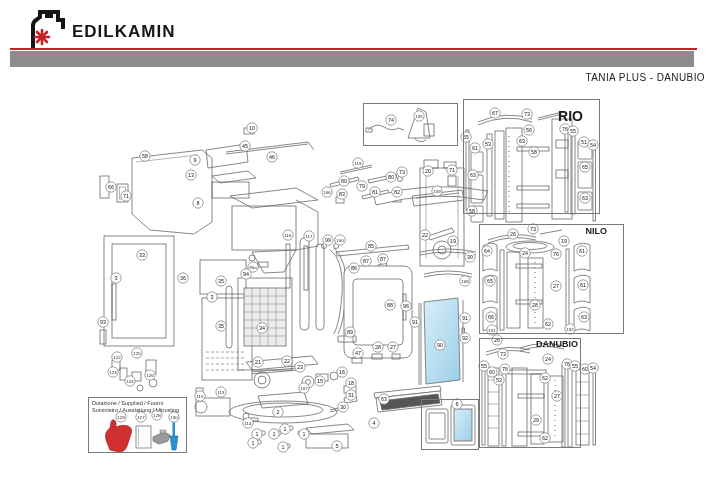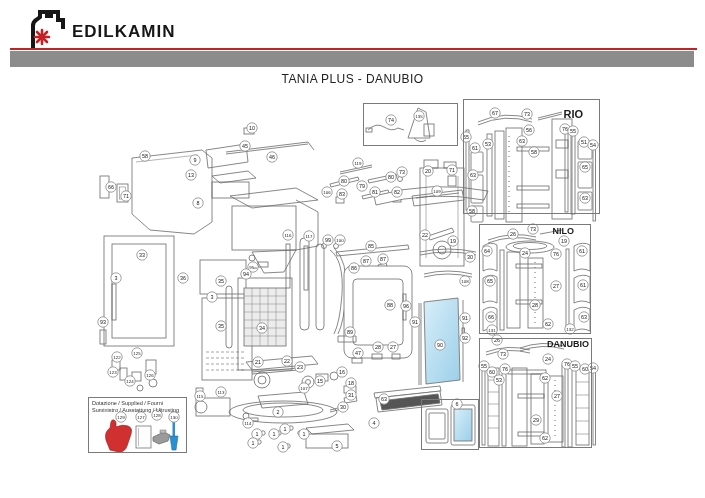--- a/index.html
+++ b/index.html
@@ -3,31 +3,31 @@
 <meta charset="utf-8">
 <style>
   html,body{margin:0;padding:0;background:#fff;}
   .page{position:relative;width:705px;height:498px;background:#fff;overflow:hidden;
         font-family:"Liberation Sans",sans-serif;}
   
   .brand-text{position:absolute;left:72px;top:22px;font-size:17px;font-weight:bold;
               letter-spacing:1px;color:#161616;}
   .red-line{position:absolute;left:10px;top:48px;width:687px;height:2px;background:#c42127;}
   .gray-bar{position:absolute;left:10px;top:51px;width:684px;height:16px;background:#8c8c8c;}
-  .page-title{position:absolute;left:0;top:72px;width:705px;text-align:center;
-              font-size:12px;letter-spacing:.4px;color:#222;}
+  .page-title{position:absolute;left:0;top:72px;width:705px;text-align:right;
+              font-size:10px;letter-spacing:.4px;color:#222;}
   
   .secbox{position:absolute;border:1px solid #7a7a7a;box-sizing:border-box;z-index:3;
           pointer-events:none;background:transparent;}
   .seclabel{position:absolute;font-weight:bold;color:#1a1a1a;}
   #rio-box{left:463px;top:99px;width:137px;height:115px;}
-  #rio-box .seclabel{right:16px;top:8px;font-size:11px;padding-left:7px;}
-  #nilo-box{left:479px;top:224px;width:112px;height:110px;}
+  #rio-box .seclabel{right:16px;top:8px;font-size:14px;padding-left:7px;}
+  #nilo-box{left:479px;top:224px;width:145px;height:110px;}
   #nilo-box .seclabel{right:16px;top:1px;font-size:9px;}
-  #danubio-box{left:479px;top:338px;width:113px;height:110px;}
+  #danubio-box{left:479px;top:338px;width:102px;height:110px;}
   #danubio-box .seclabel{right:2px;top:0px;font-size:9px;}
   #topkit-box{left:363px;top:103px;width:95px;height:43px;}
   #doorkit-box{left:421px;top:399px;width:58px;height:51px;}
   #dotazione-box{left:88px;top:397px;width:99px;height:56px;}
   .dot-text{position:absolute;left:3px;top:2px;font-size:5.5px;line-height:7px;color:#333;}
   svg.canvas{position:absolute;left:0;top:0;z-index:2;}
   svg text{font-family:"Liberation Sans",sans-serif;}
 </style>
 </head>
 <body>

